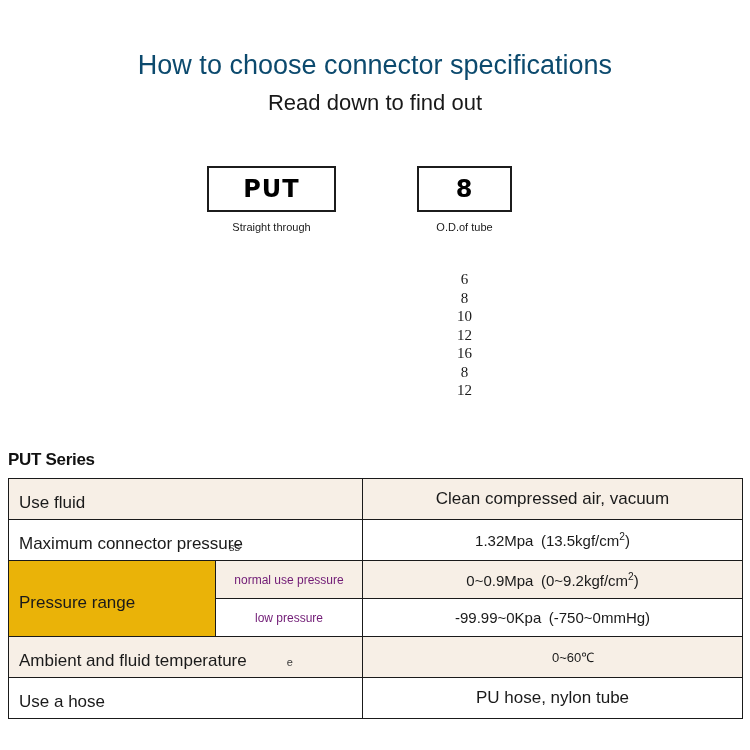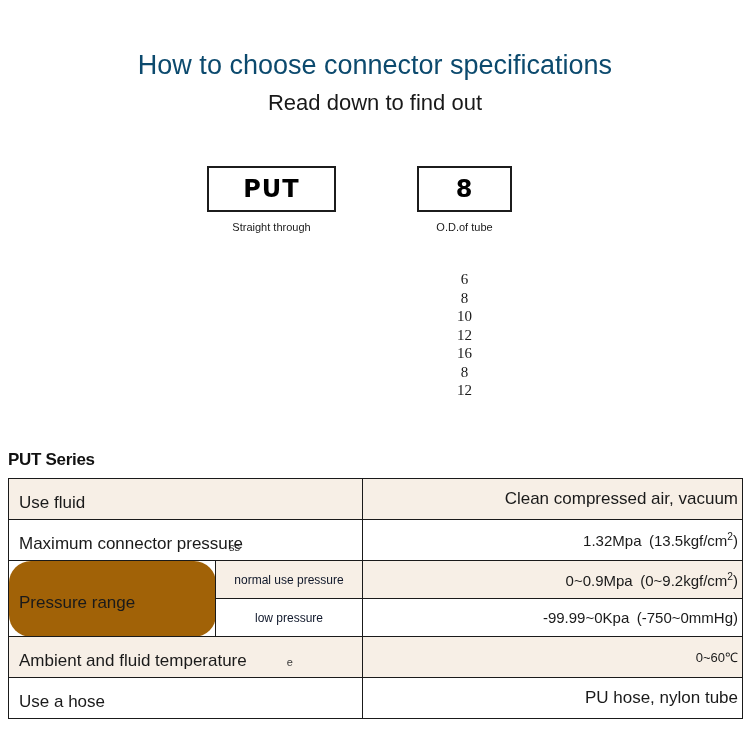--- a/index.html
+++ b/index.html
@@ -117,29 +117,29 @@
   .spec-table tr.plain  td { background: #ffffff; }
 
   td.label-cell {
     font-size: 17px;
     color: #1a1a1a;
     padding: 14px 0 6px 10px;
     height: 38px;
   }
   td.sub-label-cell {
     font-size: 12px;
-    color: #0f172a;
+    color: #701a75;
     text-align: center;
     padding: 5px 4px;
     height: 37px;
   }
   td.value-cell {
     font-size: 17px;
     color: #1a1a1a;
-    text-align: right;
+    text-align: center;
     padding: 6px 4px;
     height: 38px;
   }
   td.value-cell.small {
     font-size: 15px;
   }
   td.value-cell.xsmall {
     font-size: 13px;
     padding-left: 45px;
   }
@@ -204,21 +204,21 @@
     <tr class="plain">
       <td class="label-cell" colspan="2">
         <span>Maximum connector pressure</span><span class="artifact-overlap">ss</span>
       </td>
       <td class="value-cell small">
         <span>1.32Mpa</span> <span>(13.5kgf/cm</span><span class="sup">2</span><span>)</span>
       </td>
     </tr>
 
     <tr class="tinted">
-      <td class="label-cell" rowspan="2" style="background:#a16207;border-radius:22px;">Pressure range</td>
+      <td class="label-cell" rowspan="2" style="background:#eab308;">Pressure range</td>
       <td class="sub-label-cell">normal use pressure</td>
       <td class="value-cell small">
         <span>0~0.9Mpa</span> <span>(0~9.2kgf/cm</span><span class="sup">2</span><span>)</span>
       </td>
     </tr>
 
     <tr class="plain">
       <td class="sub-label-cell">low pressure</td>
       <td class="value-cell small">-99.99~0Kpa (-750~0mmHg)</td>
     </tr>

